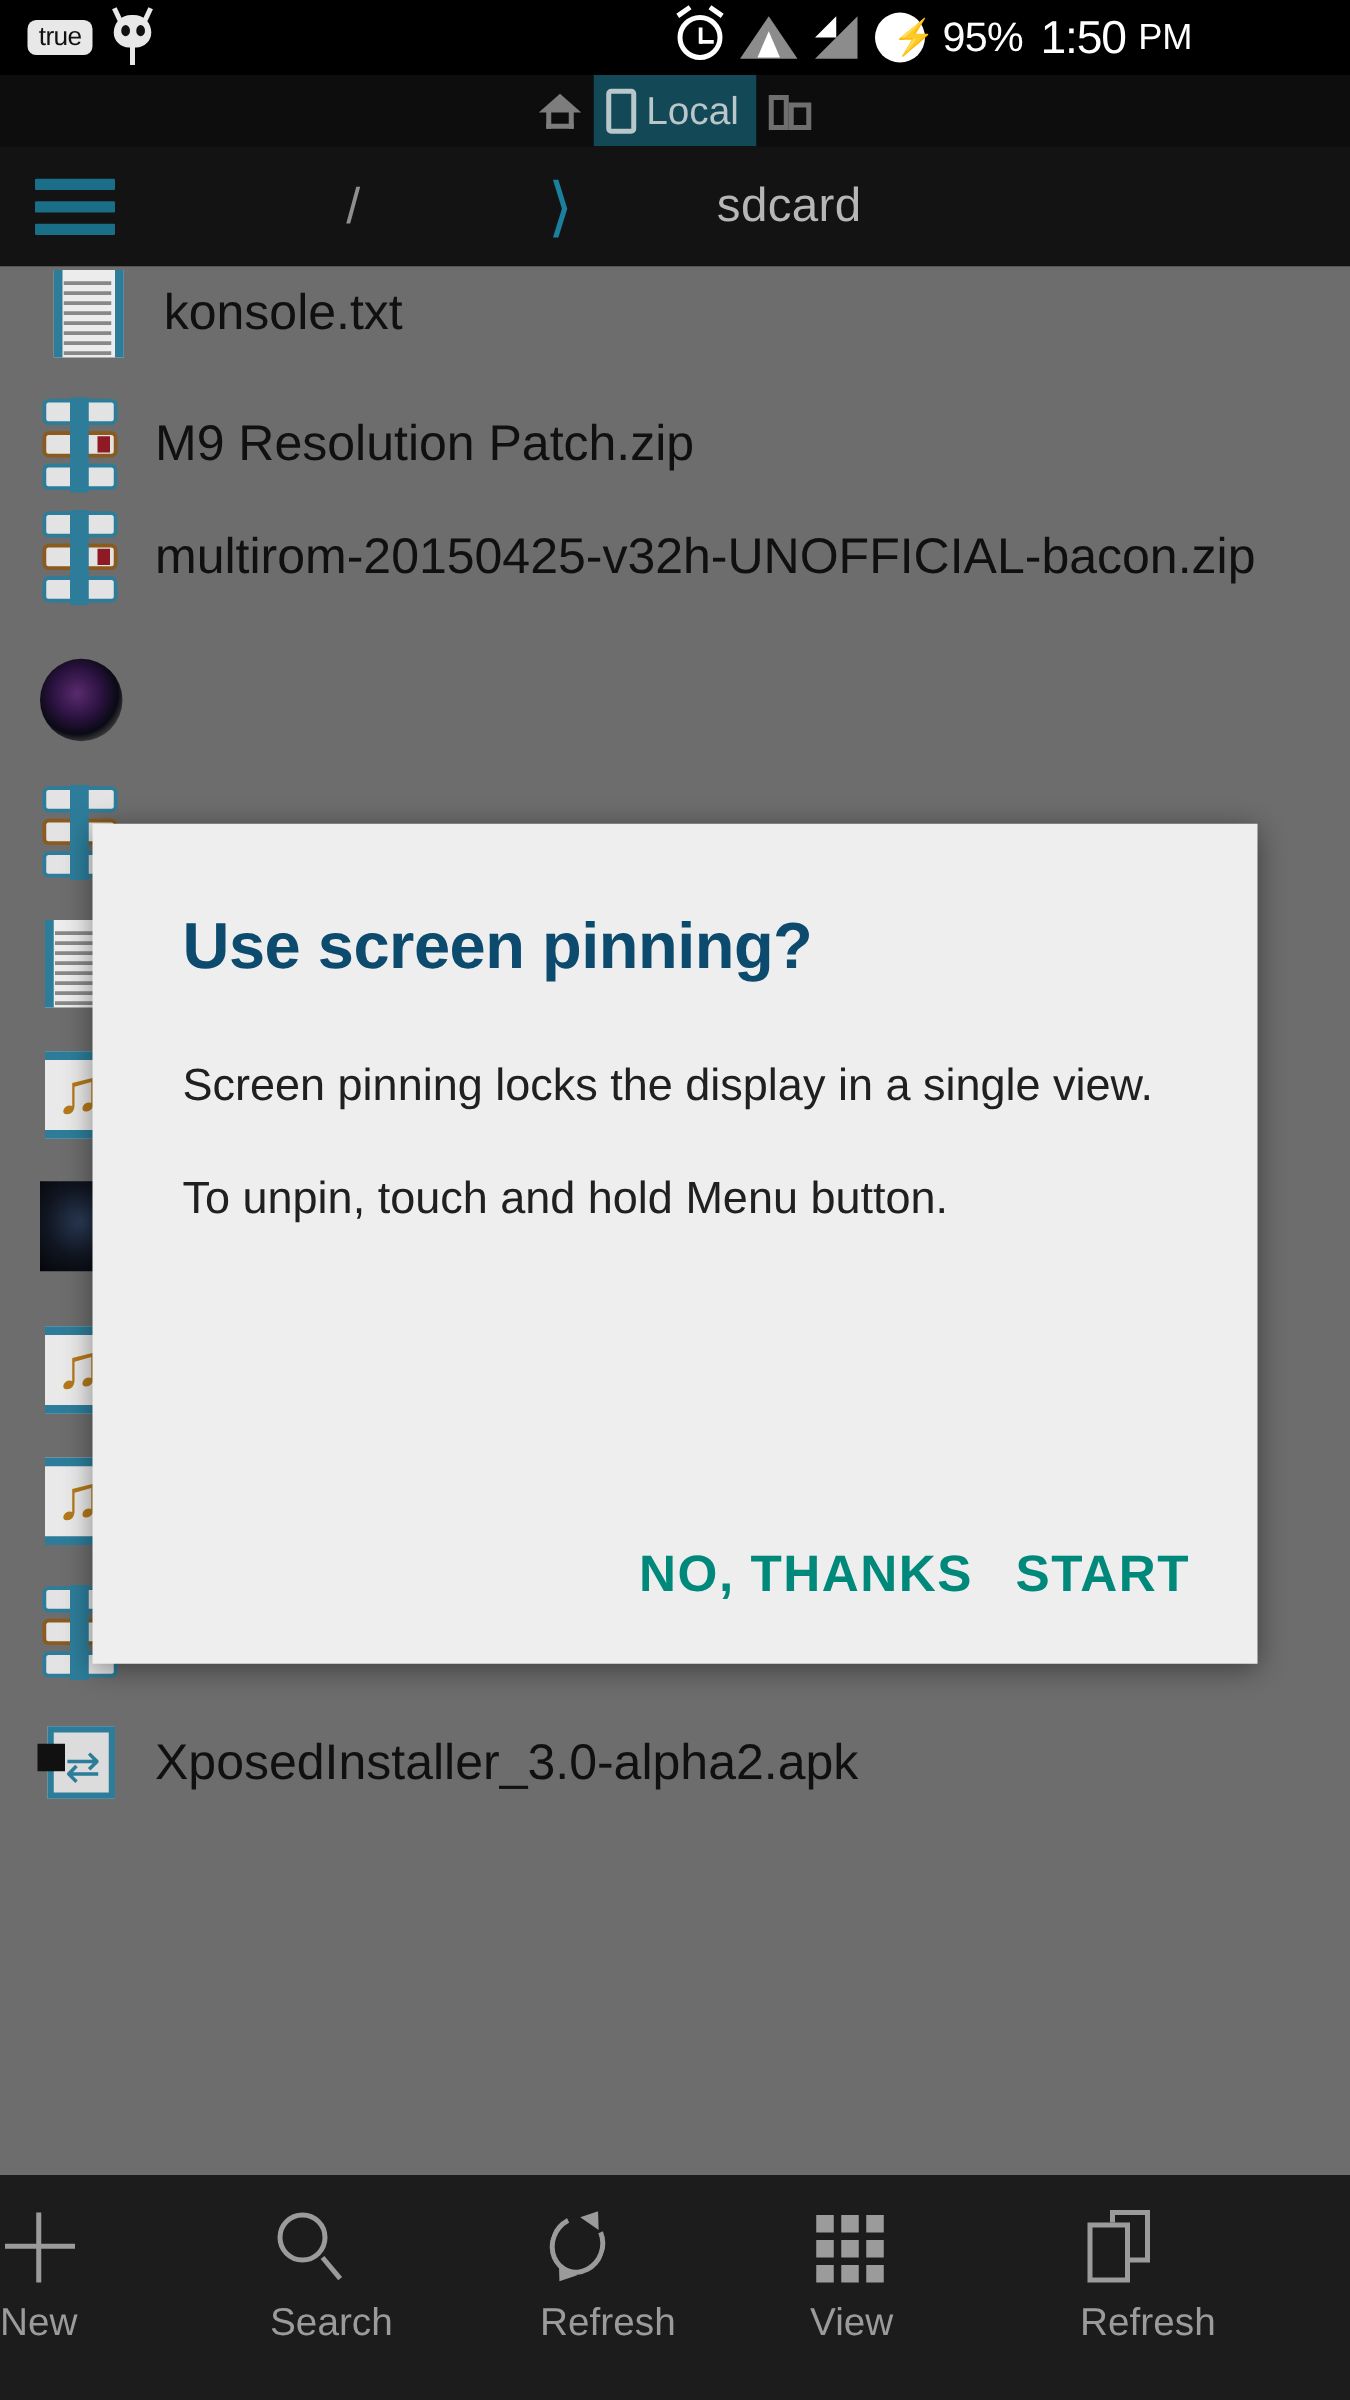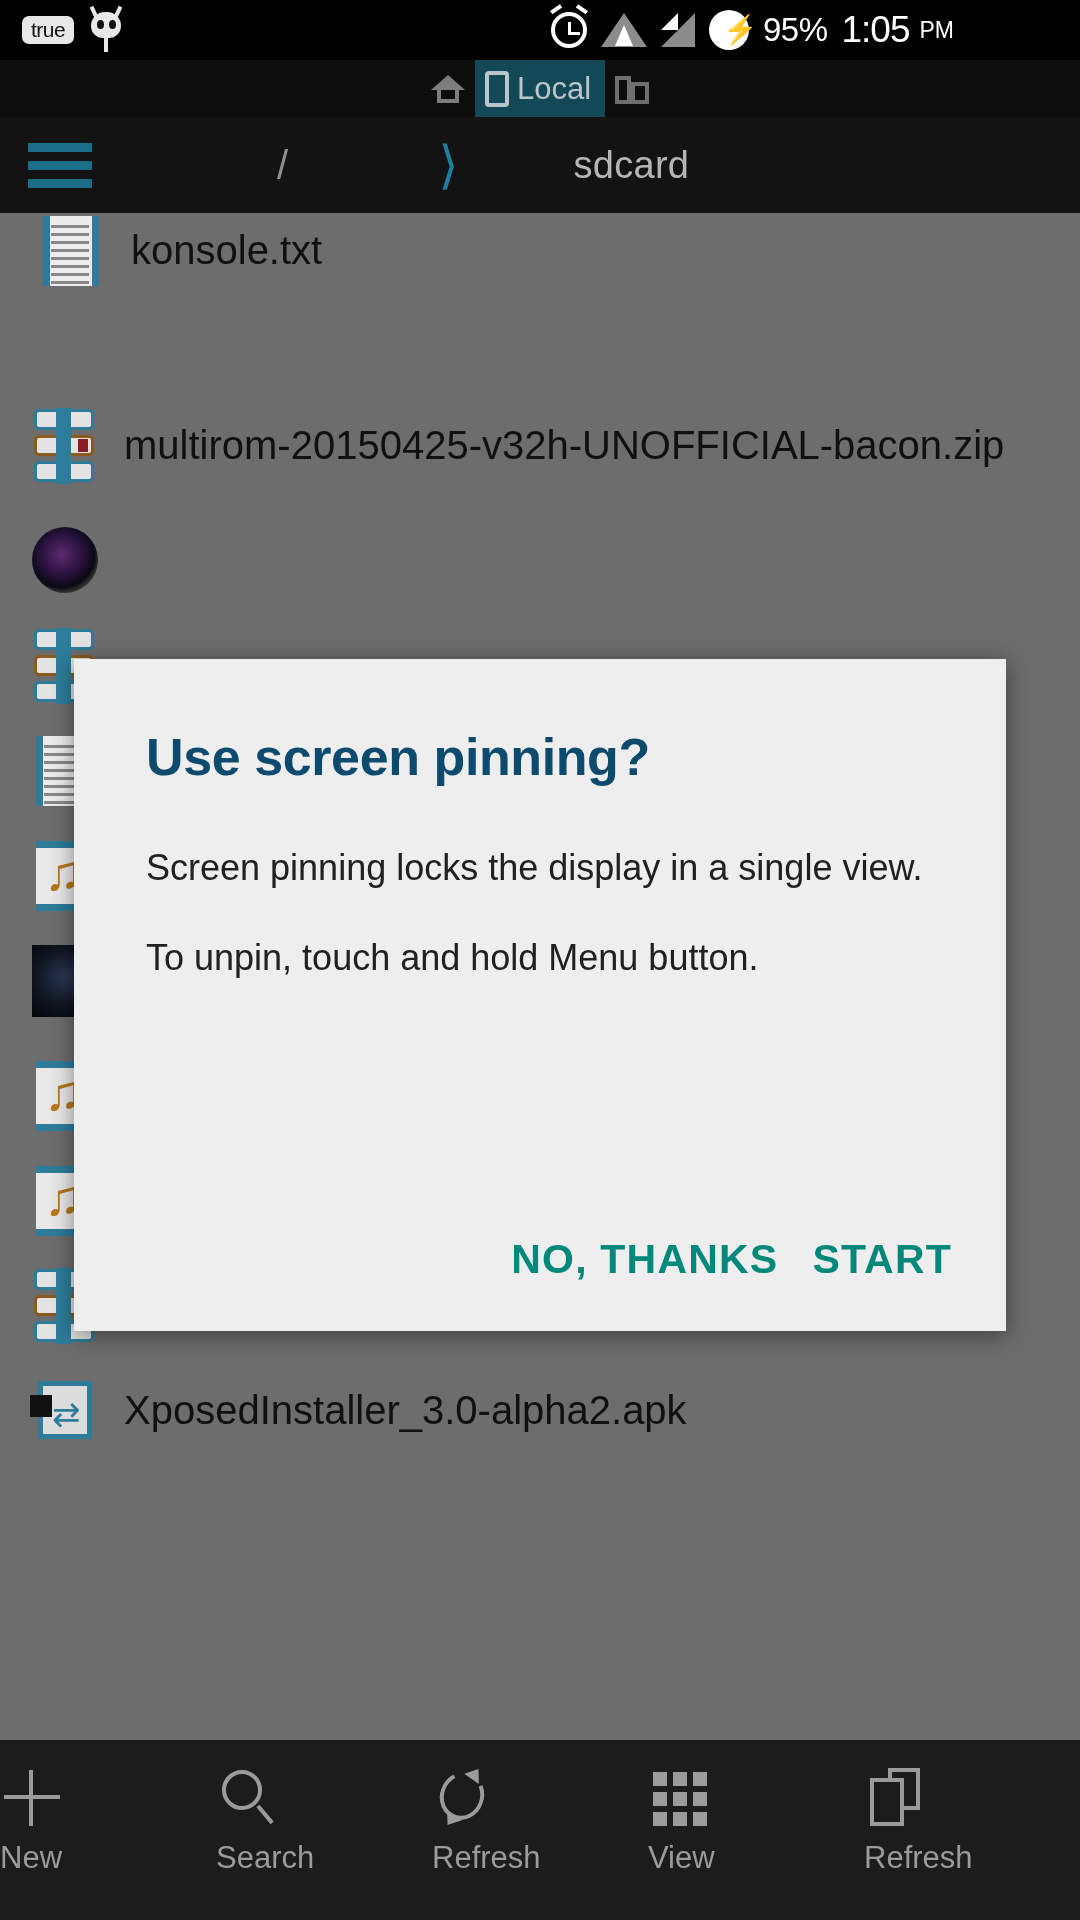--- a/index.html
+++ b/index.html
@@ -20,21 +20,21 @@
   .true-badge {
     background:#e8e8e8; color:#111; border-radius:7px;
     font-size:21px; font-weight:400; padding:3px 9px 4px 9px;
     letter-spacing:-0.5px; line-height:1;
   }
   .sb-right {
     margin-left:auto; display:flex; align-items:center; gap:14px;
     padding-right:22px; color:#fff;
   }
   .sb-time { font-size:37px; font-weight:500; letter-spacing:-1px; }
-  .sb-ampm { font-size:23px; font-weight:500; margin-left:-4px; }
+  .sb-ampm { font-size:29px; font-weight:500; margin-left:-4px; }
   .sb-pct { font-size:33px; font-weight:400; letter-spacing:-0.5px; }
 
   
   .tabstrip {
     position:absolute; left:0; top:60px; width:1080px; height:57px;
     background:#0d0d0d; display:flex; align-items:center; justify-content:center;
     gap:0px;
   }
   .tab { display:flex; align-items:center; height:57px; padding:0 10px; }
   .tab.active { background:#134857; padding:0 14px 0 10px; }
@@ -236,21 +236,21 @@
       <span class="wifi">
           <span class="fill"></span>
         </span>
       <span class="signal">
           <span class="lit"></span>
         </span>
       <span class="battery">
           <span class="bolt">⚡</span>
         </span>
       <span class="sb-pct">95%</span>
-      <span class="sb-time">1:05</span>
+      <span class="sb-time">1:50</span>
       <span class="sb-ampm">PM</span>
     </div>
   </div>
 
   <div class="tabstrip">
     <div class="tab">
       <span class="home-glyph">
           <span class="roof"></span>
           <span class="walls"></span>
         </span>
@@ -292,20 +292,30 @@
             <i></i>
             <i></i>
             <i></i>
             <i></i>
             <i></i>
           </span>
       </span>
       <span class="fname">konsole.txt</span>
     </div>
 
+    <div class="row" style="top:105px;">
+      <span class="ic ic-zip">
+        <span class="bk b1"></span>
+          <span class="bk b2"></span>
+          <span class="bk b3"></span>
+          <span class="spine"></span>
+          <span class="mark"></span>
+      </span>
+      <span class="fname">M9 Resolution Patch.zip</span>
+    </div>
 
     <div class="row" style="top:195px;">
       <span class="ic ic-zip">
         <span class="bk b1"></span>
           <span class="bk b2"></span>
           <span class="bk b3"></span>
           <span class="spine"></span>
           <span class="mark"></span>
       </span>
       <span class="fname">multirom-20150425-v32h-UNOFFICIAL-bacon.zip</span>

